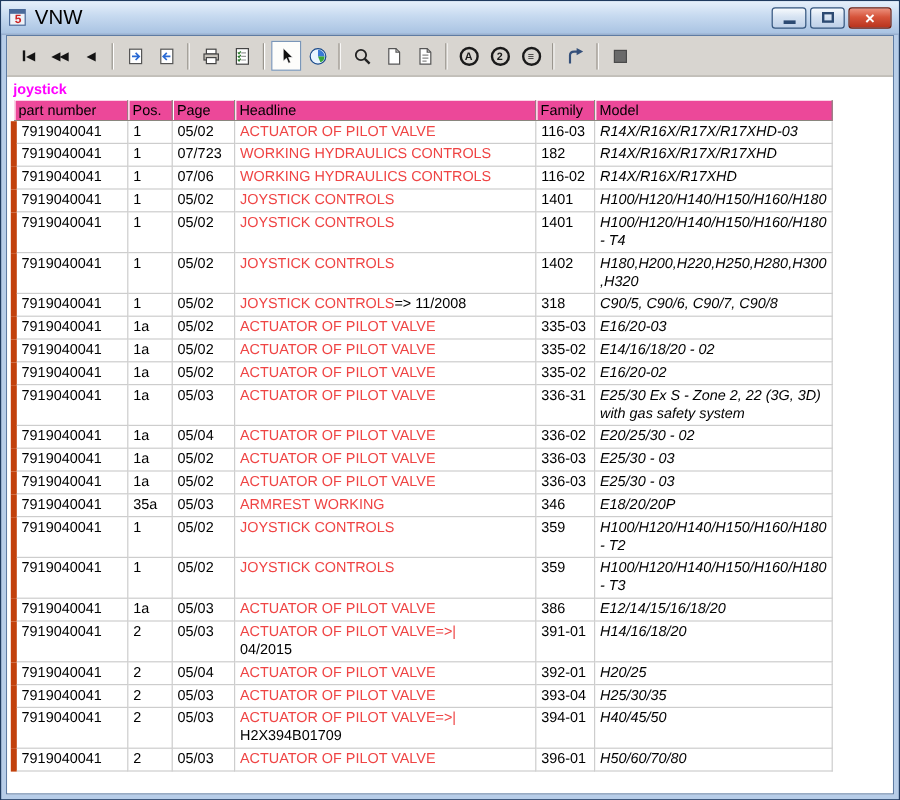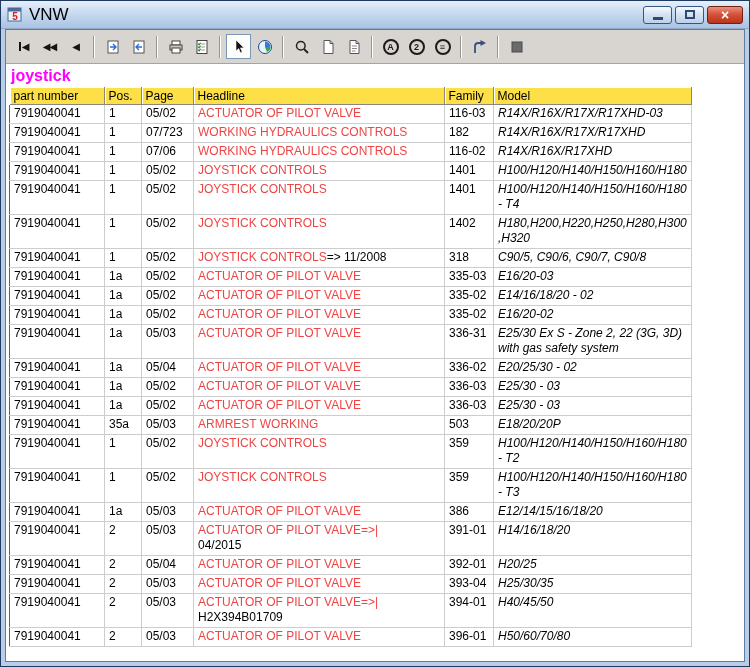--- a/index.html
+++ b/index.html
@@ -18,25 +18,25 @@
   
   .toolbar{flex:0 0 auto;background:#d8d5d0;border-bottom:1px solid #a8a49c;padding:4px 5px;display:flex;align-items:center;gap:1px;}
   .tbtn{width:25px;height:25px;box-sizing:border-box;display:flex;align-items:center;justify-content:center;border:1px solid transparent;background:transparent;padding:0;cursor:pointer;}
   .tbtn.pressed{background:#fdfdfb;border:1px solid #7a96b8;}
   .tsep{width:0;height:22px;border-left:1px solid #9a968e;border-right:1px solid #ffffff;margin:0 4px;}
   .nav{font-size:10px;color:#141414;letter-spacing:-1px;white-space:nowrap;}
   .vbar{display:inline-block;width:2px;height:9px;background:#141414;margin-right:1px;vertical-align:-1px;}
   .circle-icon{width:16px;height:16px;box-sizing:border-box;border:2px solid #1a1a1a;border-radius:50%;display:flex;align-items:center;justify-content:center;font-size:9px;font-weight:bold;color:#1a1a1a;}
   
   .content{flex:1;min-height:0;background:#fff;padding:2px 0 0 3px;overflow:hidden;}
-  .query-label{color:#ff00ff;font-weight:bold;font-size:16px;padding:1px 0 2px 2px;}
+  .query-label{color:#ff00ff;font-weight:bold;font-size:12px;padding:1px 0 2px 2px;}
   table.results{border-collapse:collapse;table-layout:fixed;width:682px;font-size:12px;}
-  th{background:#fde047;text-align:left;font-weight:normal;font-size:12px;color:#000;padding:2px 4px;box-shadow:inset -1px -1px 0 #8a867e, inset 1px 1px 0 #ffffff;white-space:nowrap;overflow:hidden;}
+  th{background:#ec4899;text-align:left;font-weight:normal;font-size:12px;color:#000;padding:2px 4px;box-shadow:inset -1px -1px 0 #8a867e, inset 1px 1px 0 #ffffff;white-space:nowrap;overflow:hidden;}
   td{border-right:1px solid #cdcdcd;border-bottom:1px solid #cdcdcd;padding:1px 4px 2px;vertical-align:top;line-height:15px;color:#000;}
-  td:first-child{border-left:1px solid #c2410c;}
+  td:first-child{border-left:5px solid #c2410c;}
   .hl{color:#ef4444;cursor:pointer;}
   .sfx{color:#000;}
   .sfx.block{display:block;margin-left:0;}
   td.model{overflow-wrap:anywhere;font-style:italic;}
 </style>
 </head>
 <body>
 
 <div class="window">
 
@@ -301,21 +301,21 @@
     <td>05/02</td>
     <td><span class="hl">ACTUATOR OF PILOT VALVE</span></td>
     <td>336-03</td>
     <td class="model">E25/30 - 03</td>
   </tr>
               <tr>
     <td>7919040041</td>
     <td>35a</td>
     <td>05/03</td>
     <td><span class="hl">ARMREST WORKING</span></td>
-    <td>503</td>
+    <td>346</td>
     <td class="model">E18/20/20P</td>
   </tr>
               <tr>
     <td>7919040041</td>
     <td>1</td>
     <td>05/02</td>
     <td><span class="hl">JOYSTICK CONTROLS</span></td>
     <td>359</td>
     <td class="model">H100/H120/H140/H150/H160/H180 - T2</td>
   </tr>

